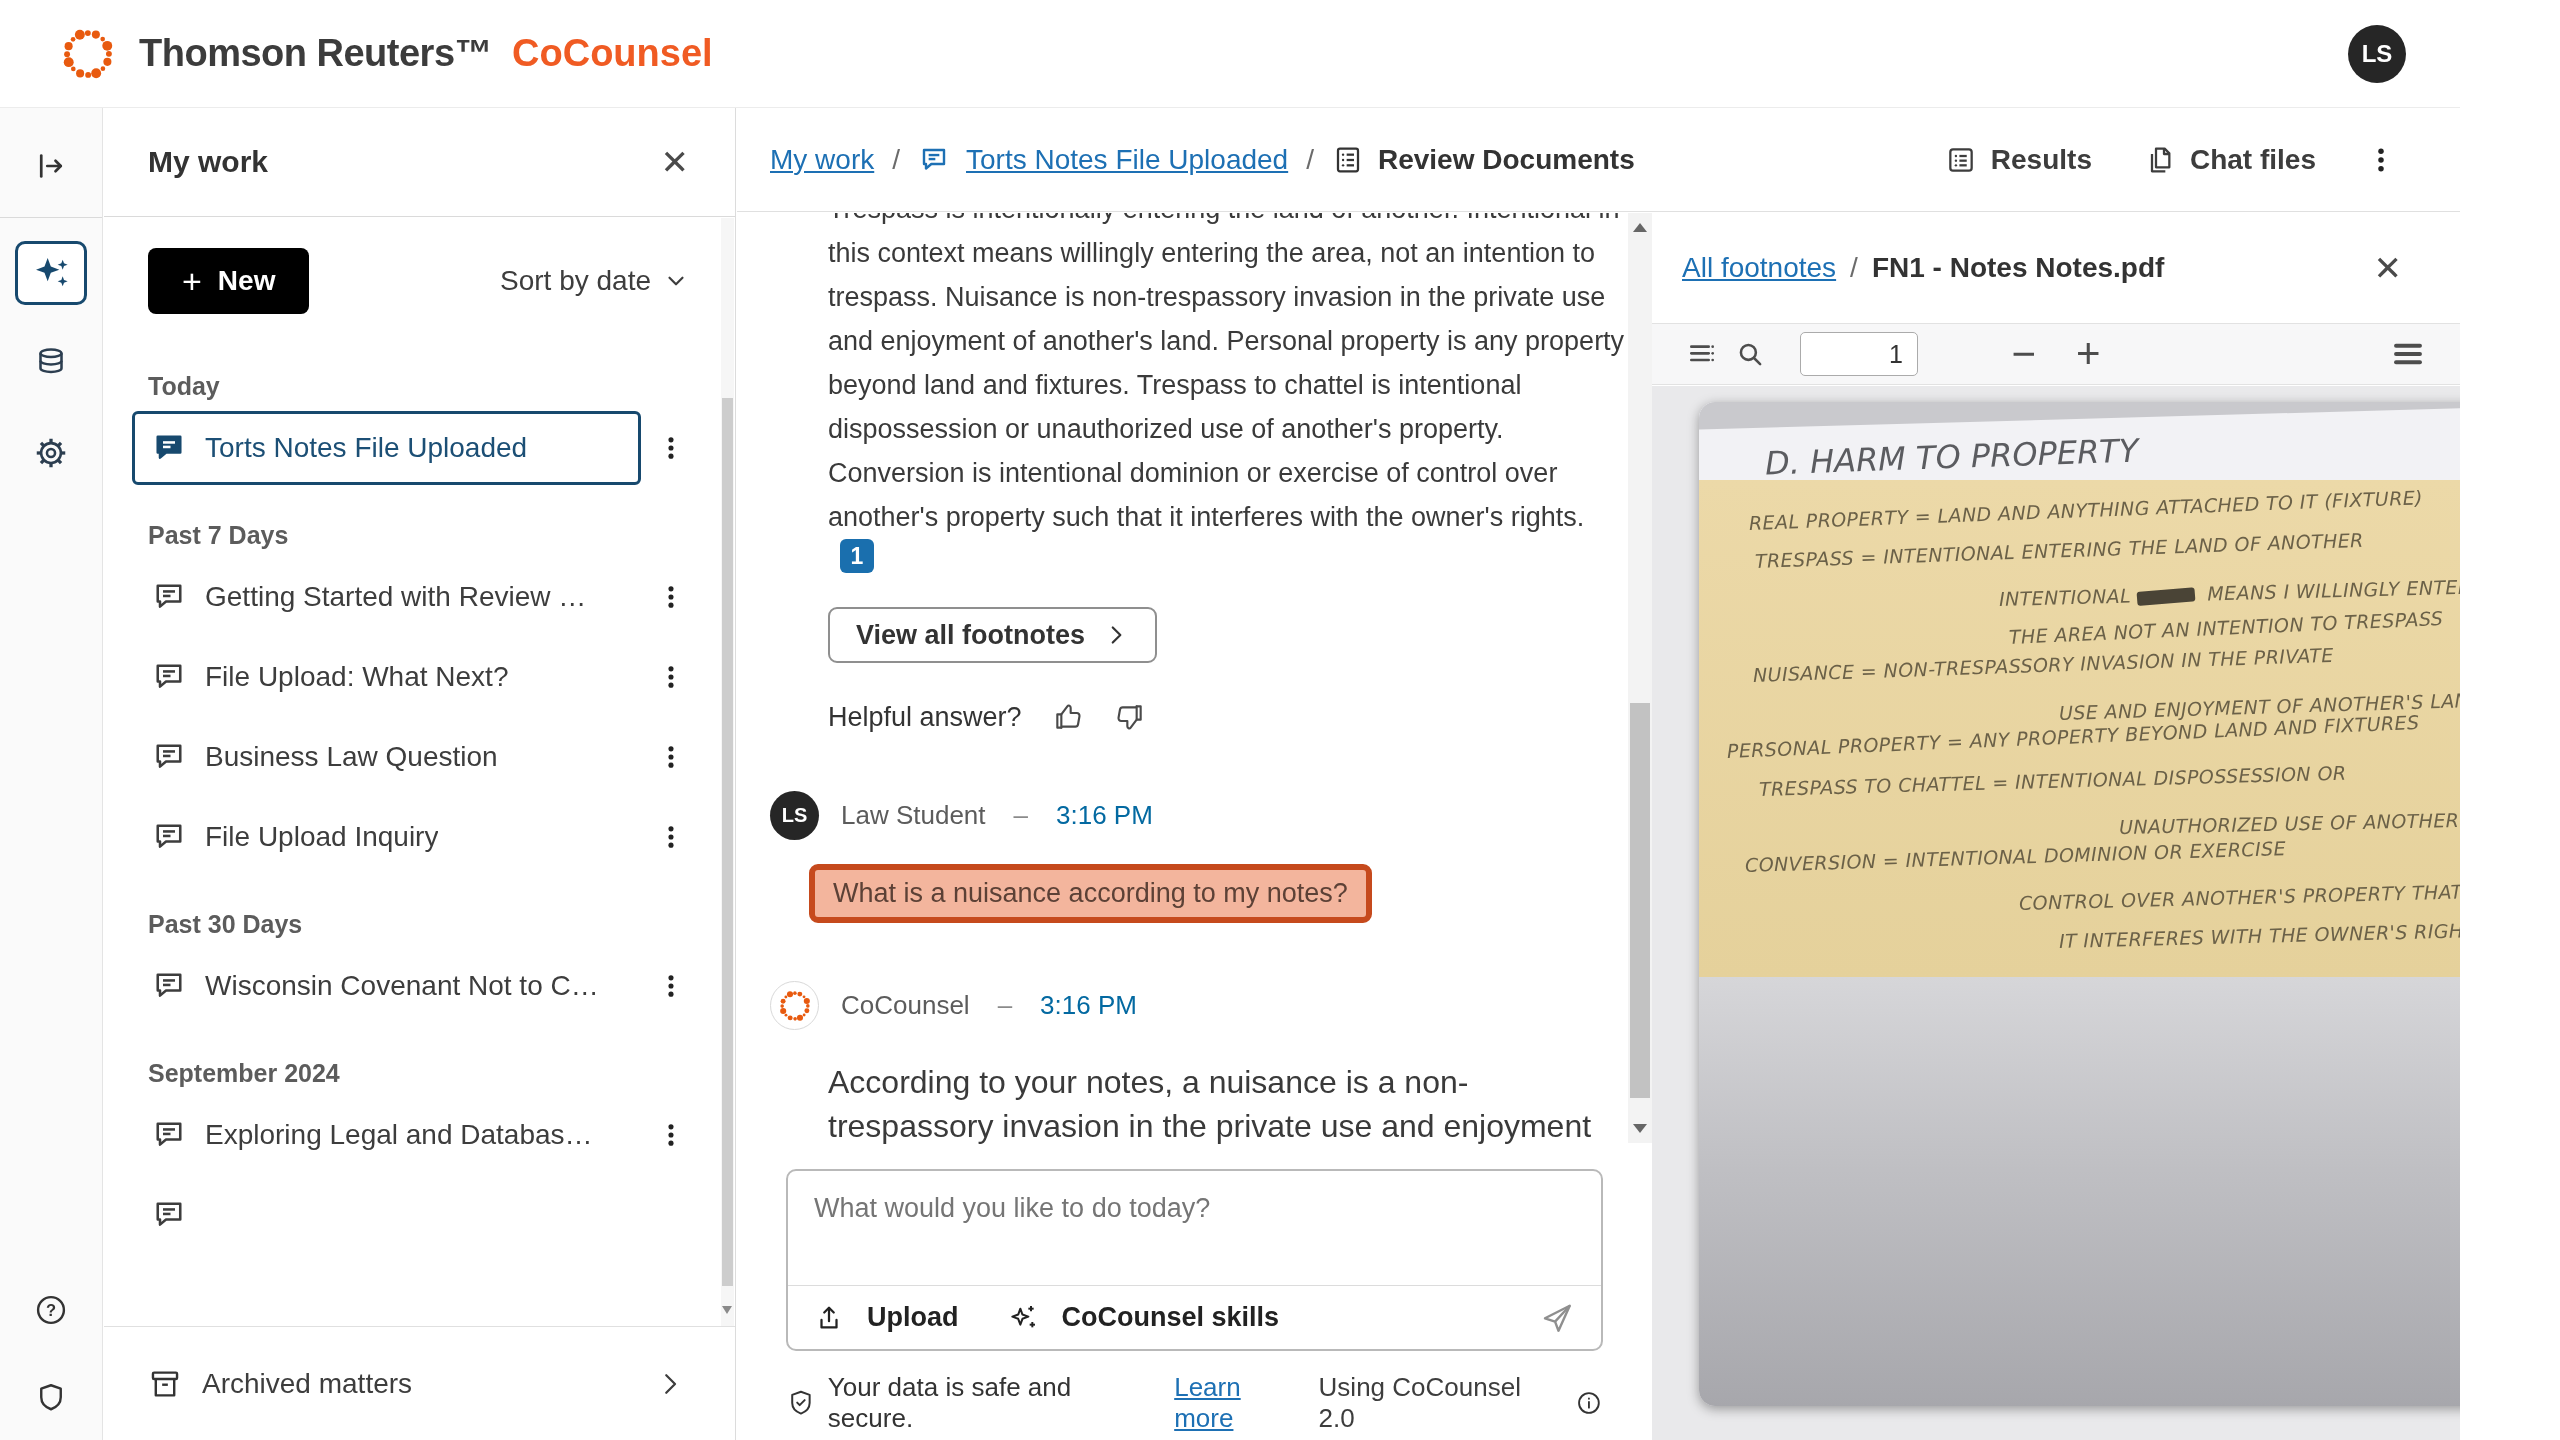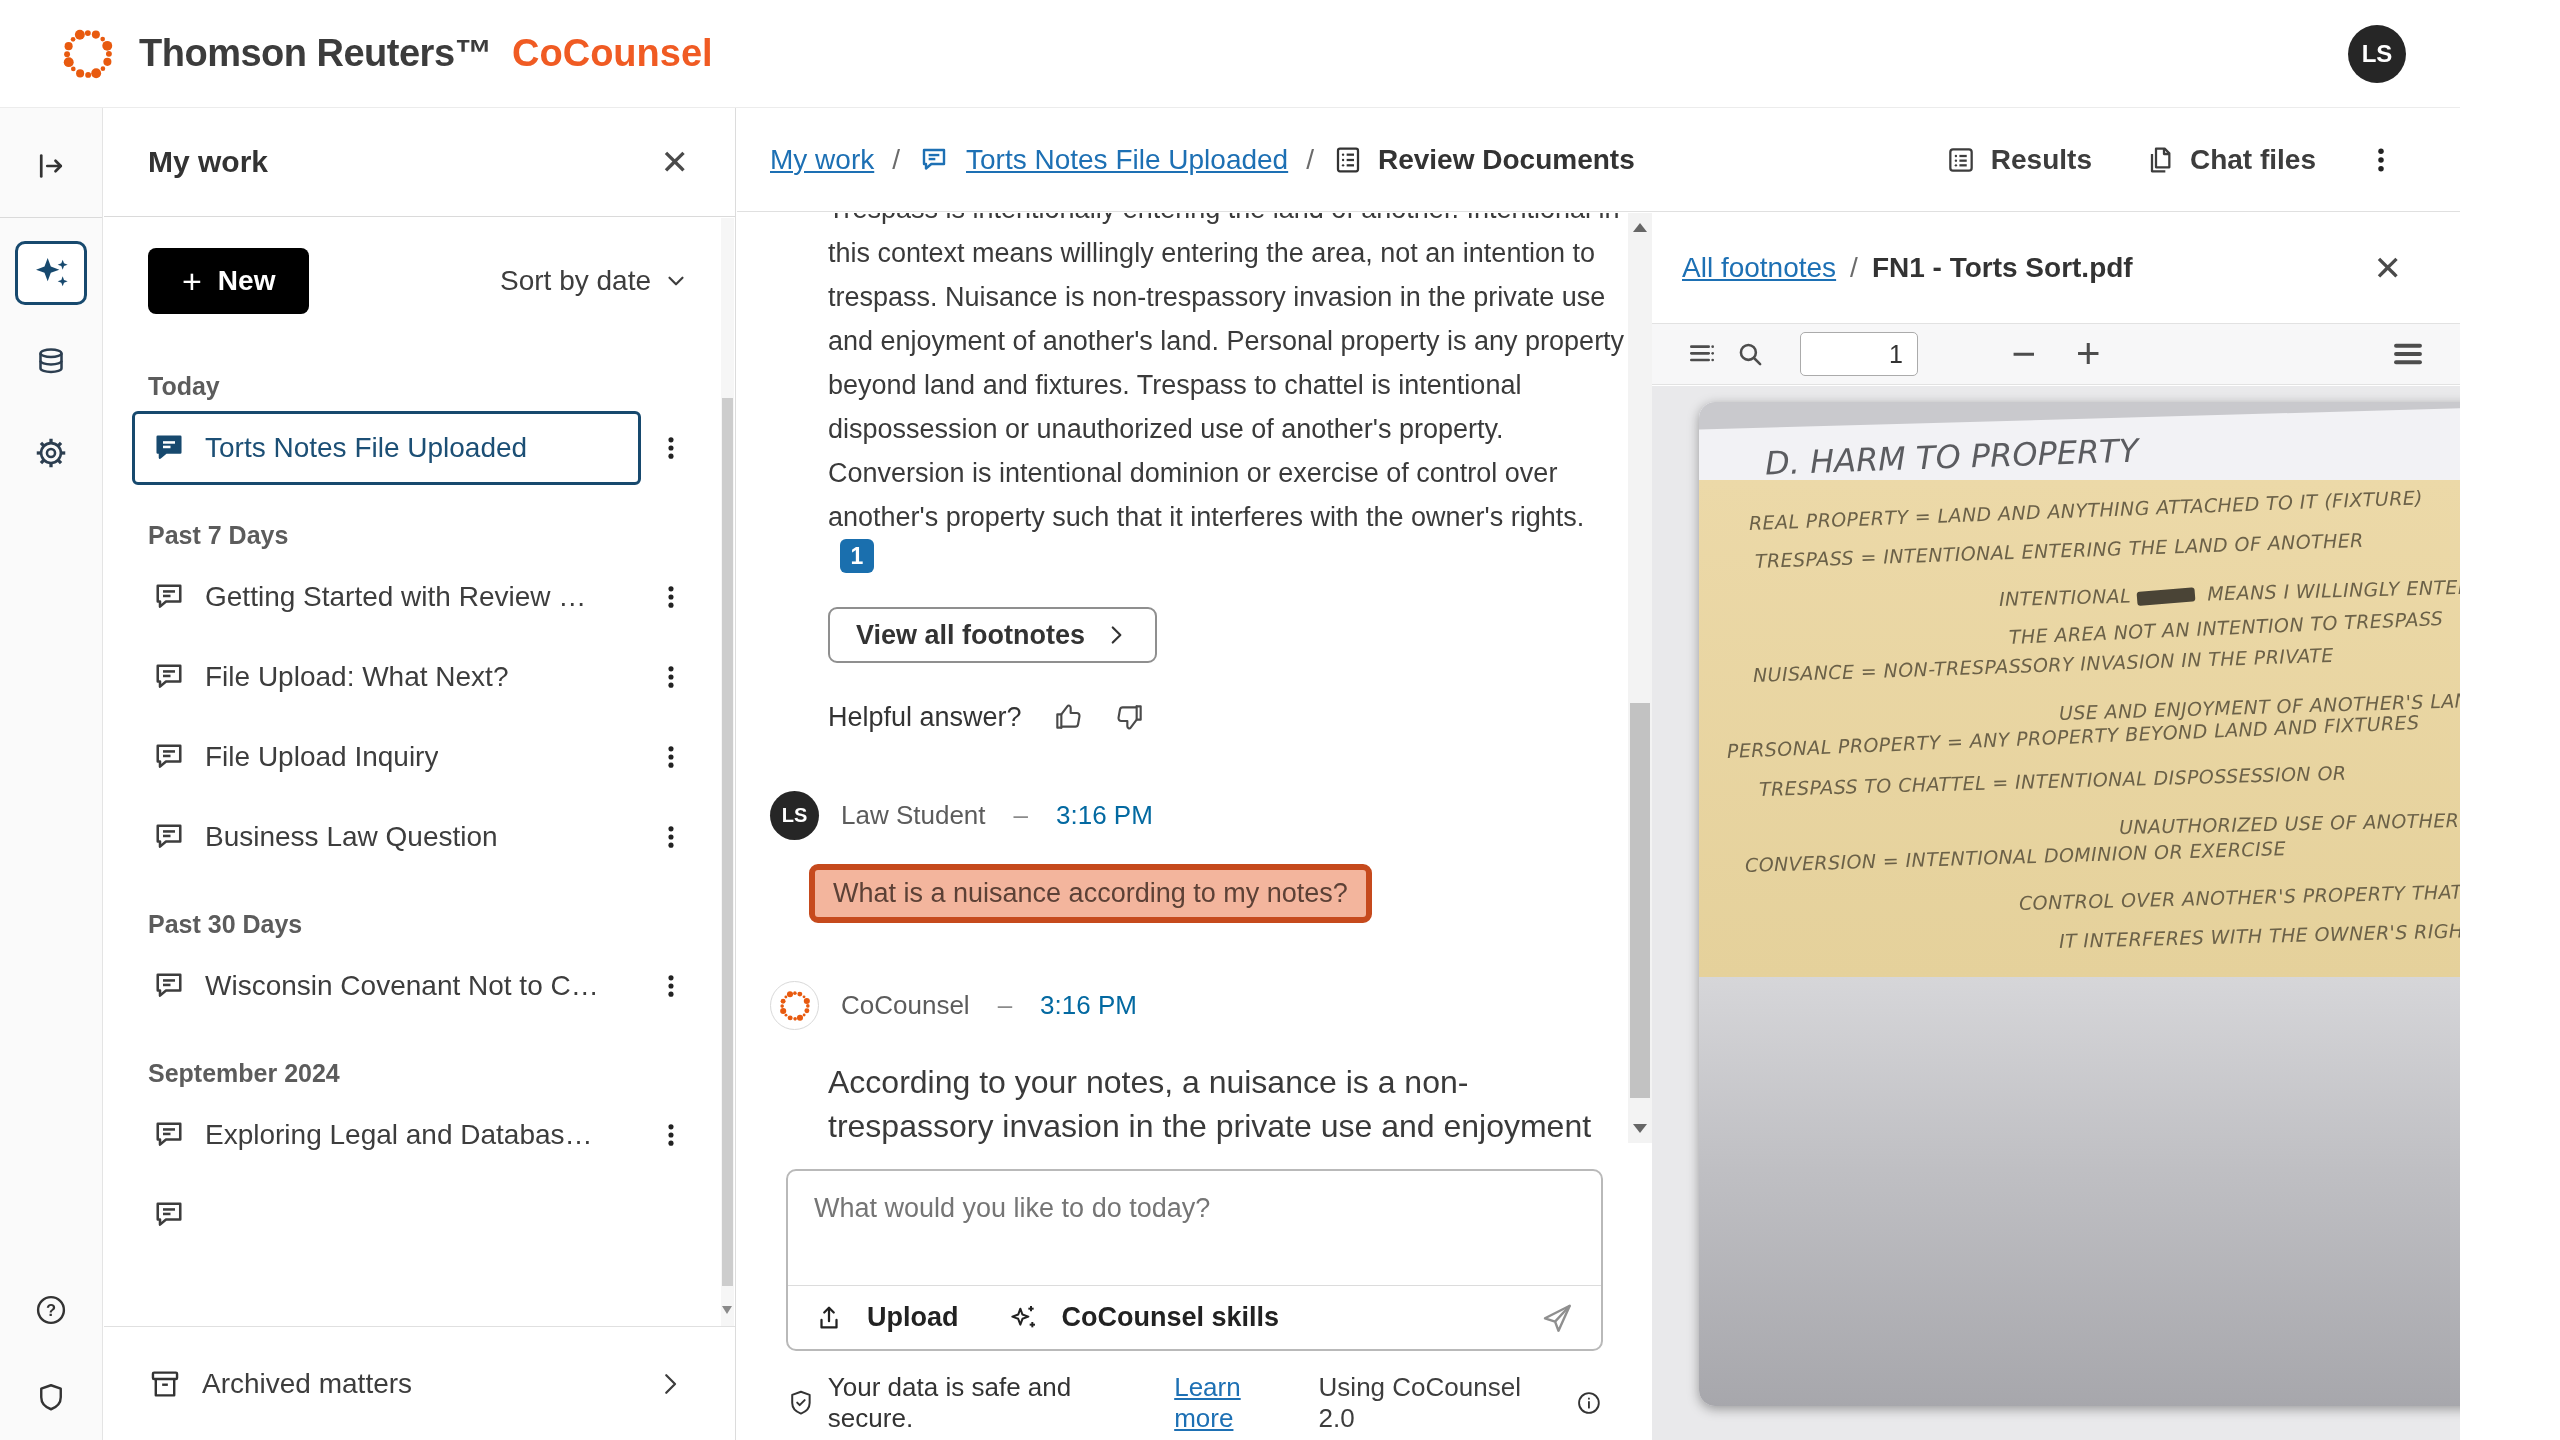--- a/index.html
+++ b/index.html
@@ -301,38 +301,38 @@
             </svg>
           </div>
         </div>
         <div class="conv-row">
           <div class="conv-box">
             <svg width="36" height="36" viewBox="0 0 24 24" fill="none" stroke="#3d3d3d" stroke-width="1.7" stroke-linejoin="round">
               <path d="M4.5 4.5h15V15H10l-4 3.4V15H4.5z"></path>
               <path d="M8 8.3h8" stroke="#3d3d3d"></path>
               <path d="M8 11.3h5" stroke="#3d3d3d"></path>
             </svg>
-            <span class="conv-title">File Upload Inquiry</span>
+            <span class="conv-title">Business Law Question</span>
           </div>
           <div class="kebab">
             <svg width="28" height="28" viewBox="0 0 24 24" fill="#222">
               <circle cx="12" cy="5" r="2.2"></circle>
               <circle cx="12" cy="12" r="2.2"></circle>
               <circle cx="12" cy="19" r="2.2"></circle>
             </svg>
           </div>
         </div>
         <div class="conv-row">
           <div class="conv-box">
             <svg width="36" height="36" viewBox="0 0 24 24" fill="none" stroke="#3d3d3d" stroke-width="1.7" stroke-linejoin="round">
               <path d="M4.5 4.5h15V15H10l-4 3.4V15H4.5z"></path>
               <path d="M8 8.3h8" stroke="#3d3d3d"></path>
               <path d="M8 11.3h5" stroke="#3d3d3d"></path>
             </svg>
-            <span class="conv-title">Business Law Question</span>
+            <span class="conv-title">File Upload Inquiry</span>
           </div>
           <div class="kebab">
             <svg width="28" height="28" viewBox="0 0 24 24" fill="#222">
               <circle cx="12" cy="5" r="2.2"></circle>
               <circle cx="12" cy="12" r="2.2"></circle>
               <circle cx="12" cy="19" r="2.2"></circle>
             </svg>
           </div>
         </div>
         <div class="group-label">Past 30 Days</div>
@@ -569,21 +569,21 @@
                 <path d="M12 11v5"></path>
               </svg>
           </div>
         </div>
       </div>
 
       <aside class="pdf-panel">
         <div class="pdf-head">
           <a class="pdf-link">All footnotes</a>
           <span class="pdf-sep">/</span>
-          <span class="pdf-title">FN1 - Torts Sort.pdf</span>
+          <span class="pdf-title">FN1 - Notes Notes.pdf</span>
           <span class="icon-x" style="margin-left:auto;">✕</span>
         </div>
         <div class="pdf-toolbar">
           <span class="tool-icon">
             <svg width="32" height="32" viewBox="0 0 24 24" fill="none" stroke="#4d4d4d" stroke-width="2" stroke-linecap="round">
                 <path d="M4 6.5h13"></path>
                 <path d="M4 11.5h13"></path>
                 <path d="M4 16.5h13"></path>
                 <circle cx="20" cy="6.5" r="1" fill="#4d4d4d" stroke="none"></circle>
                 <circle cx="20" cy="11.5" r="1" fill="#4d4d4d" stroke="none"></circle>

